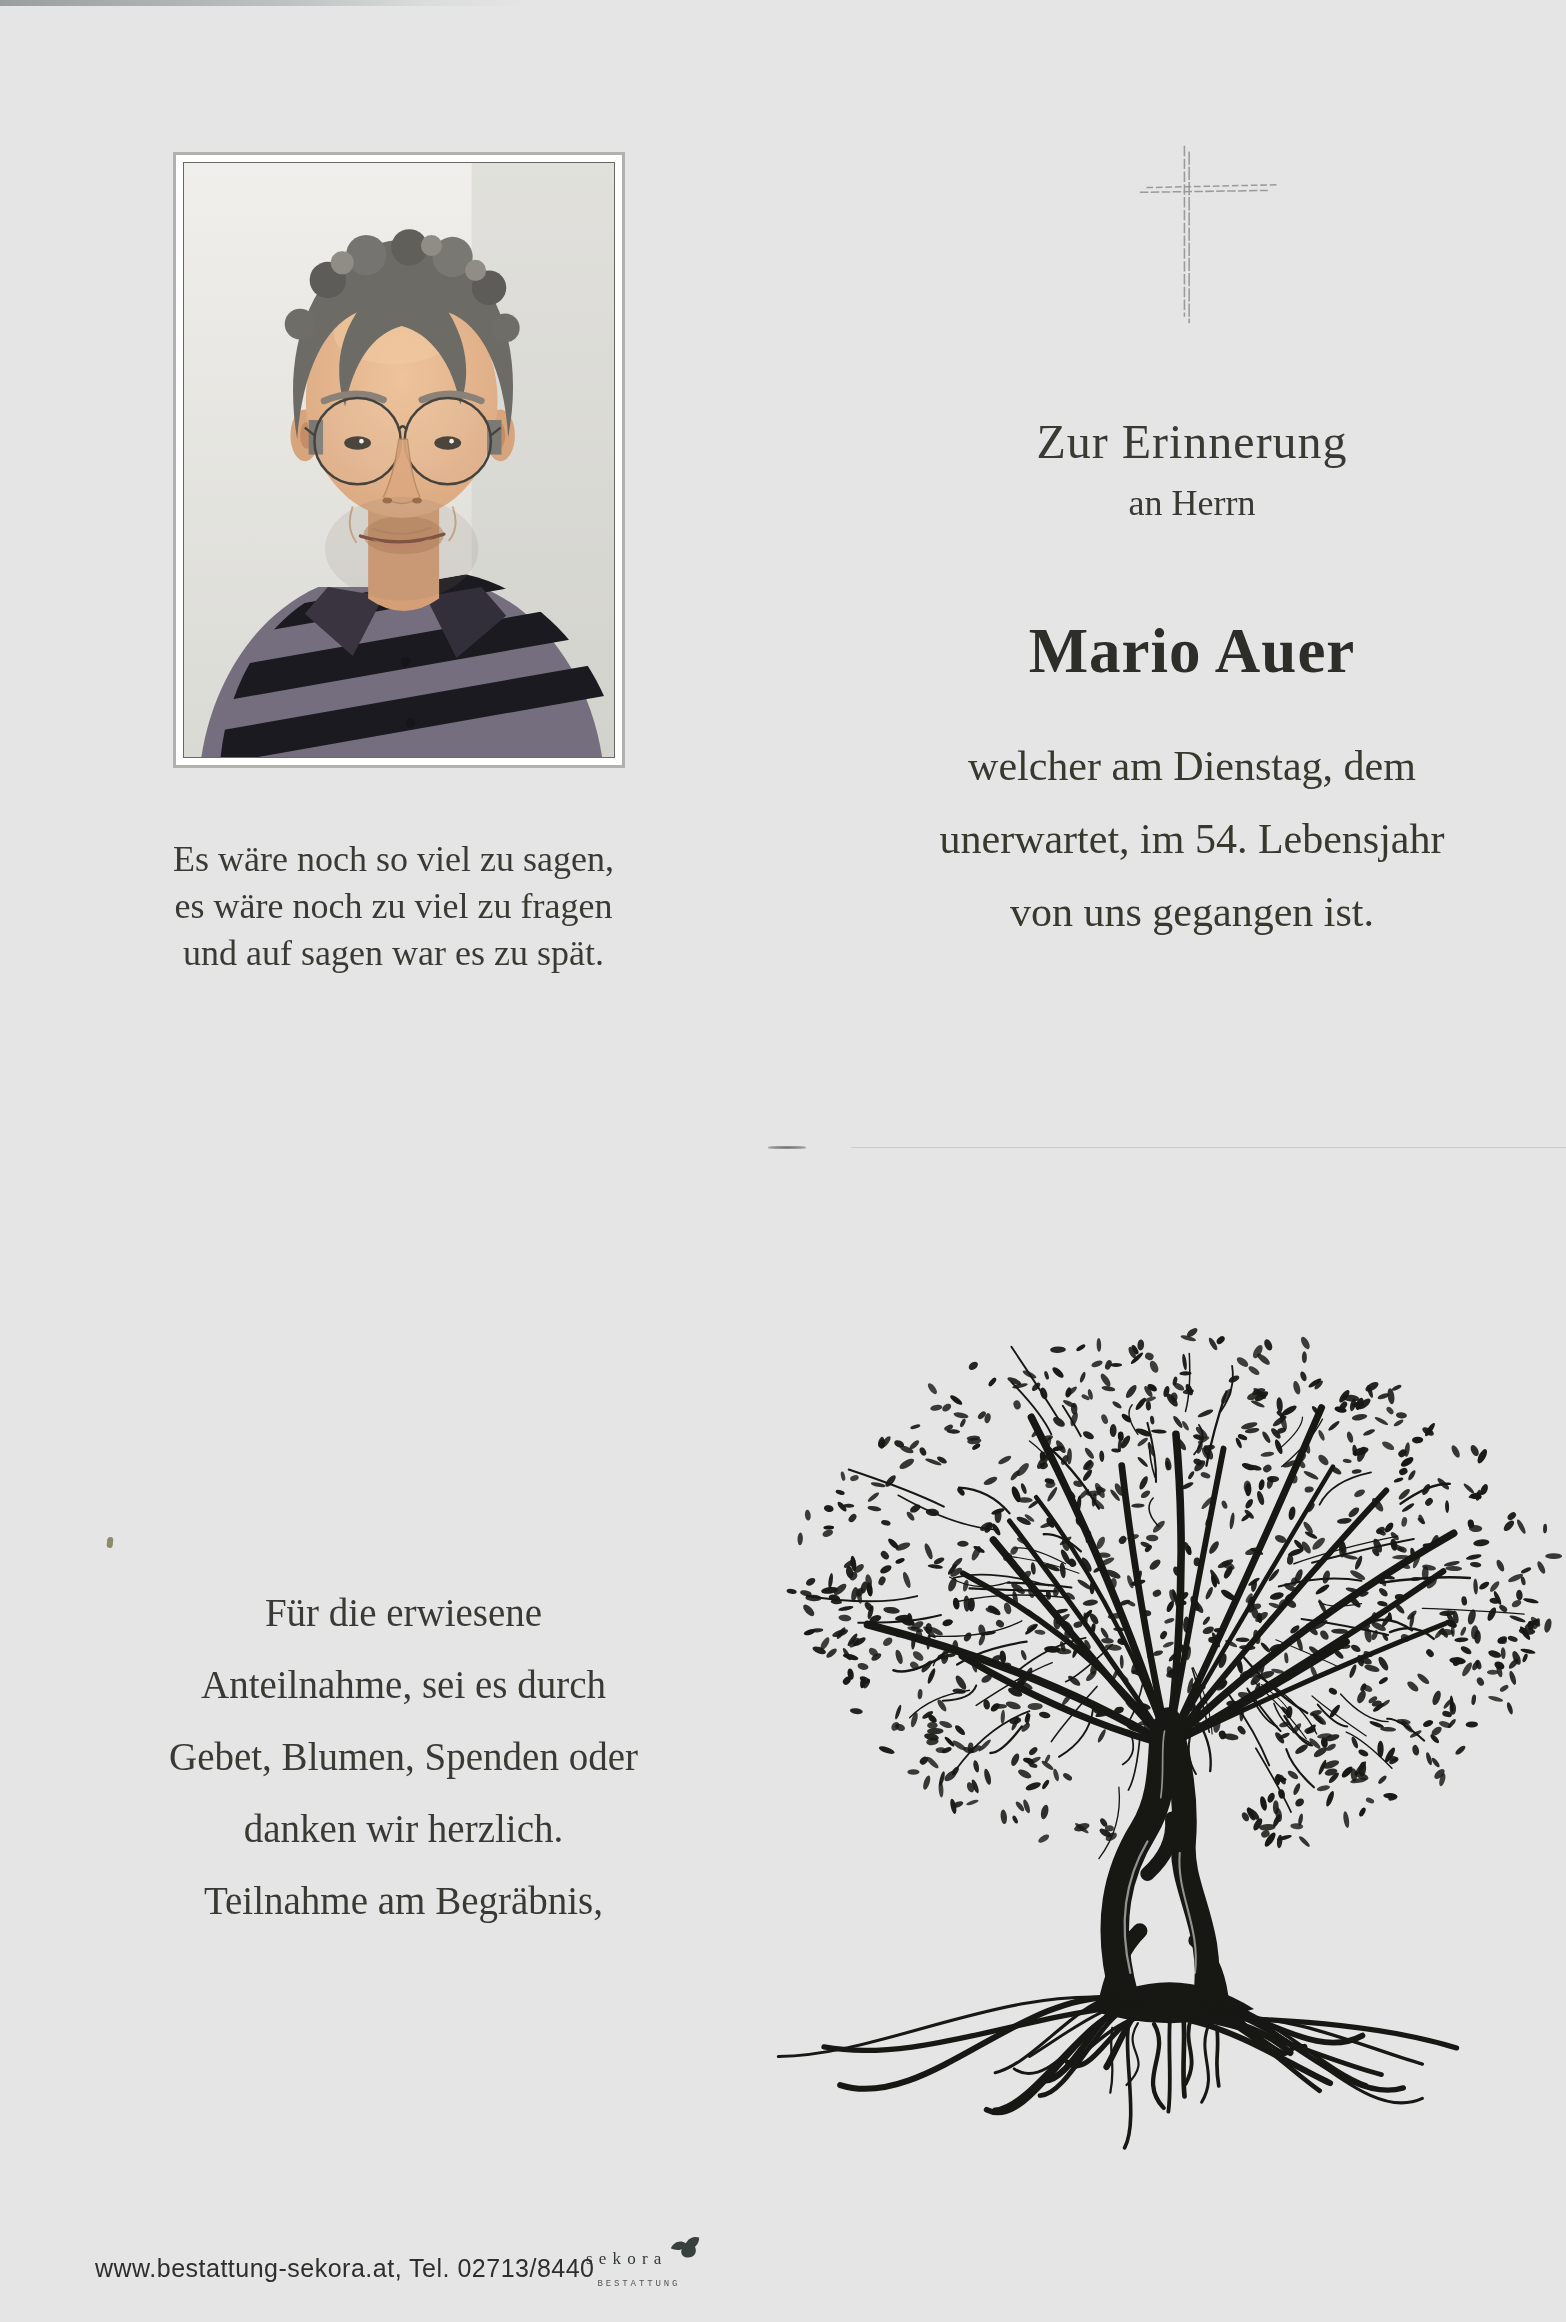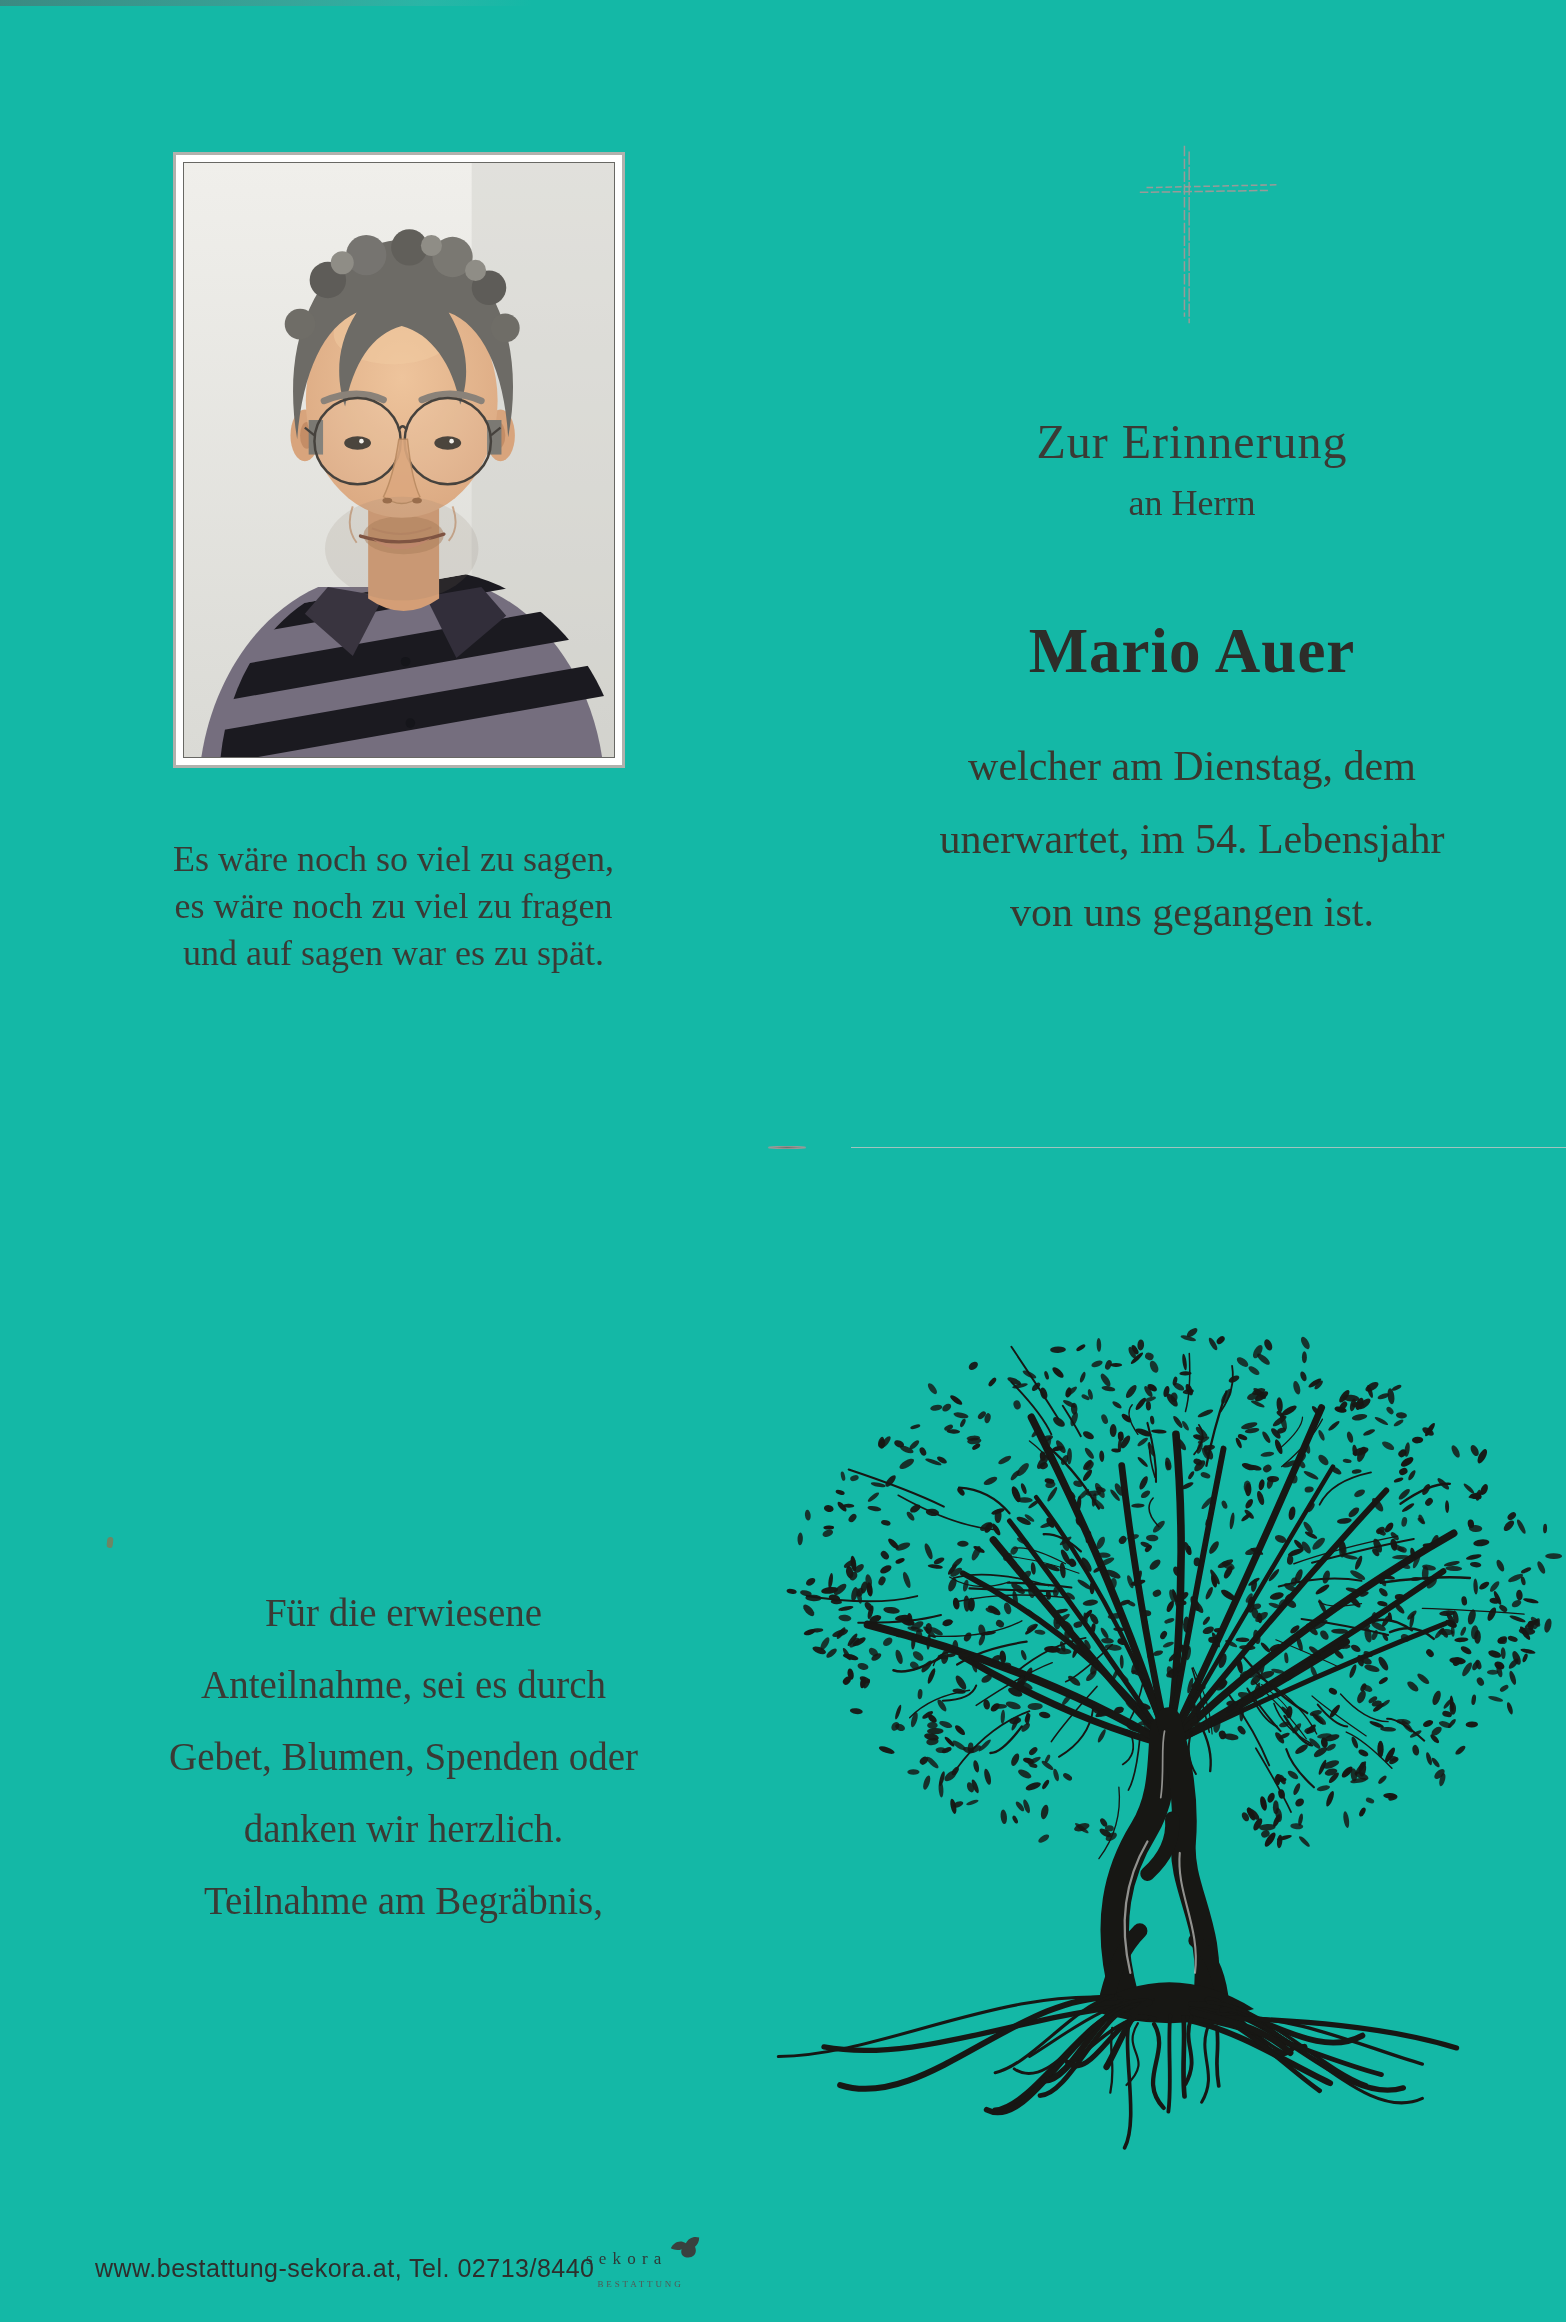--- a/index.html
+++ b/index.html
@@ -3,21 +3,21 @@
 <meta charset="utf-8">
 <style>
   html,body{margin:0;padding:0;}
   body{
     width:1566px;height:2323px;
     background:#fbfcfc;
     font-family:"Liberation Serif", serif;
     position:relative;
     overflow:hidden;
   }
-  .card{position:absolute;left:0;top:0;width:1566px;height:2323px;background:#14b8a6;}
+  .card{position:absolute;left:0;top:0;width:1566px;height:2323px;background:#e5e5e5;}
   .scan-smudge{
     position:absolute;left:0;top:0;width:533px;height:5.7px;
     background:linear-gradient(90deg,rgba(90,100,100,.55),rgba(120,130,130,.35) 55%,rgba(160,170,170,.15) 80%,transparent);
   }
   
   .photo-frame{
     position:absolute;left:173px;top:152px;width:452px;height:616px;
     box-sizing:border-box;border:3.8px solid #b1b1ad;background:#fff;padding:6.7px;
   }
   .photo-inner{
@@ -41,21 +41,21 @@
   .fold-dash{position:absolute;left:768px;top:1146px;width:38px;height:2.9px;border-radius:1.9px;
     background:radial-gradient(ellipse at center,#6f6f6d 0%,#9a9a98 60%,transparent 100%);}
   .fold-line{position:absolute;left:851px;top:1147px;width:715px;height:1px;background:#c6c6c4;opacity:.8;}
   .paper-speck{position:absolute;left:107px;top:1537px;width:5.7px;height:10.5px;background:#7c7c58;border-radius:2.9px;transform:rotate(6deg);opacity:.85;}
   
   .footer-contact{position:absolute;left:95px;top:2254px;font-family:Liberation Sans, sans-serif;
     font-size:25px;color:#2e2e2c;letter-spacing:0.5px;}
   .logo{position:absolute;left:586px;top:2245px;width:143px;height:48px;}
   .logo-text{position:absolute;left:0;top:3.8px;font-family:Liberation Serif, serif;font-size:17px;
     letter-spacing:6.2px;color:#2f3836;}
-  .logo-subtext{position:absolute;left:11.4px;top:34px;font-family:Liberation Serif, serif;font-size:9px;
+  .logo-subtext{position:absolute;left:11.4px;top:34px;font-family:Liberation Mono, monospace;font-size:9px;
     letter-spacing:2.9px;color:#55555柄3;color:#555551;}
   .bird{position:absolute;left:84px;top:-9.5px;width:30px;height:23px;}
 </style>
 </head>
 <body>
 
 <div class="card">
 
   <div class="scan-smudge"></div>
 

